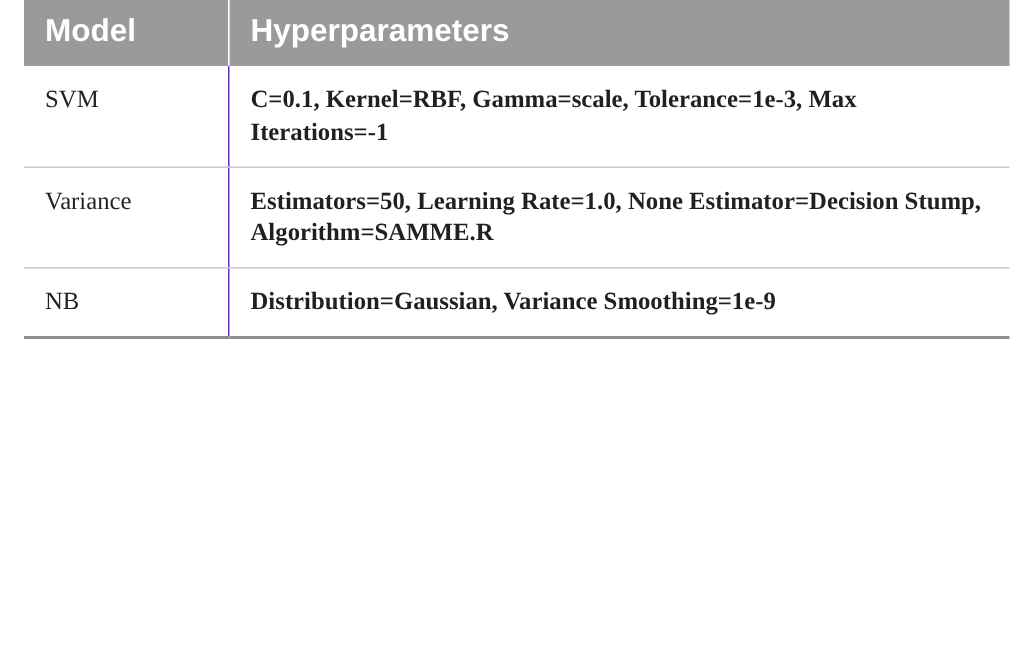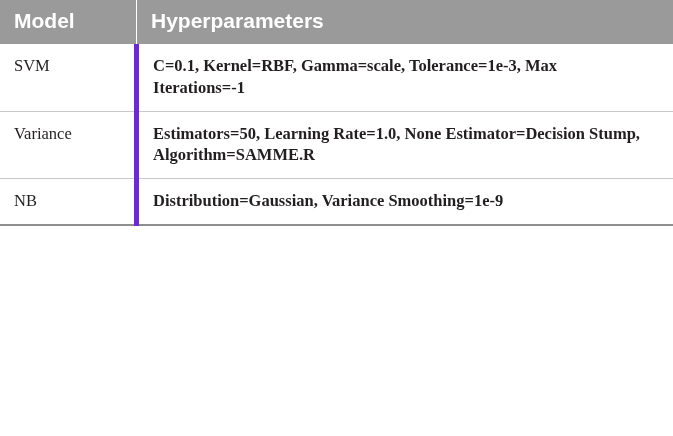--- a/index.html
+++ b/index.html
@@ -11,20 +11,21 @@
     width: 673px;
     height: 436px;
     font-family: "Liberation Serif", serif;
     color: #231f20;
     overflow: hidden;
   }
   .table-wrap {
     width: 673px;
     height: 436px;
     box-sizing: border-box;
+    padding-left: 16px;
   }
   table.hp-table {
     border-collapse: collapse;
     width: 673px;
     table-layout: fixed;
   }
   table.hp-table thead th {
     background: #9a9a9a;
     color: #ffffff;
     font-family: "Liberation Sans", sans-serif;
@@ -44,21 +45,21 @@
     font-size: 16.5px;
     line-height: 1.32;
     color: #231f20;
     padding: 11px 12px 12px 14px;
     border-bottom: 1px solid #c9c9c9;
     vertical-align: top;
     background: #ffffff;
   }
   table.hp-table tbody td.cell-model {
     width: 122px;
-    border-right: 5px solid #6d28d9;
+    border-right: 1px solid #6d28d9;
     white-space: nowrap;
     margin-left: 20px;
   }
   table.hp-table tbody tr:last-child td {
     border-bottom: 2px solid #8e8e8e;
   }
   table.hp-table tbody td.cell-params {
     padding-right: 24px;
     font-weight: bold;
   }

